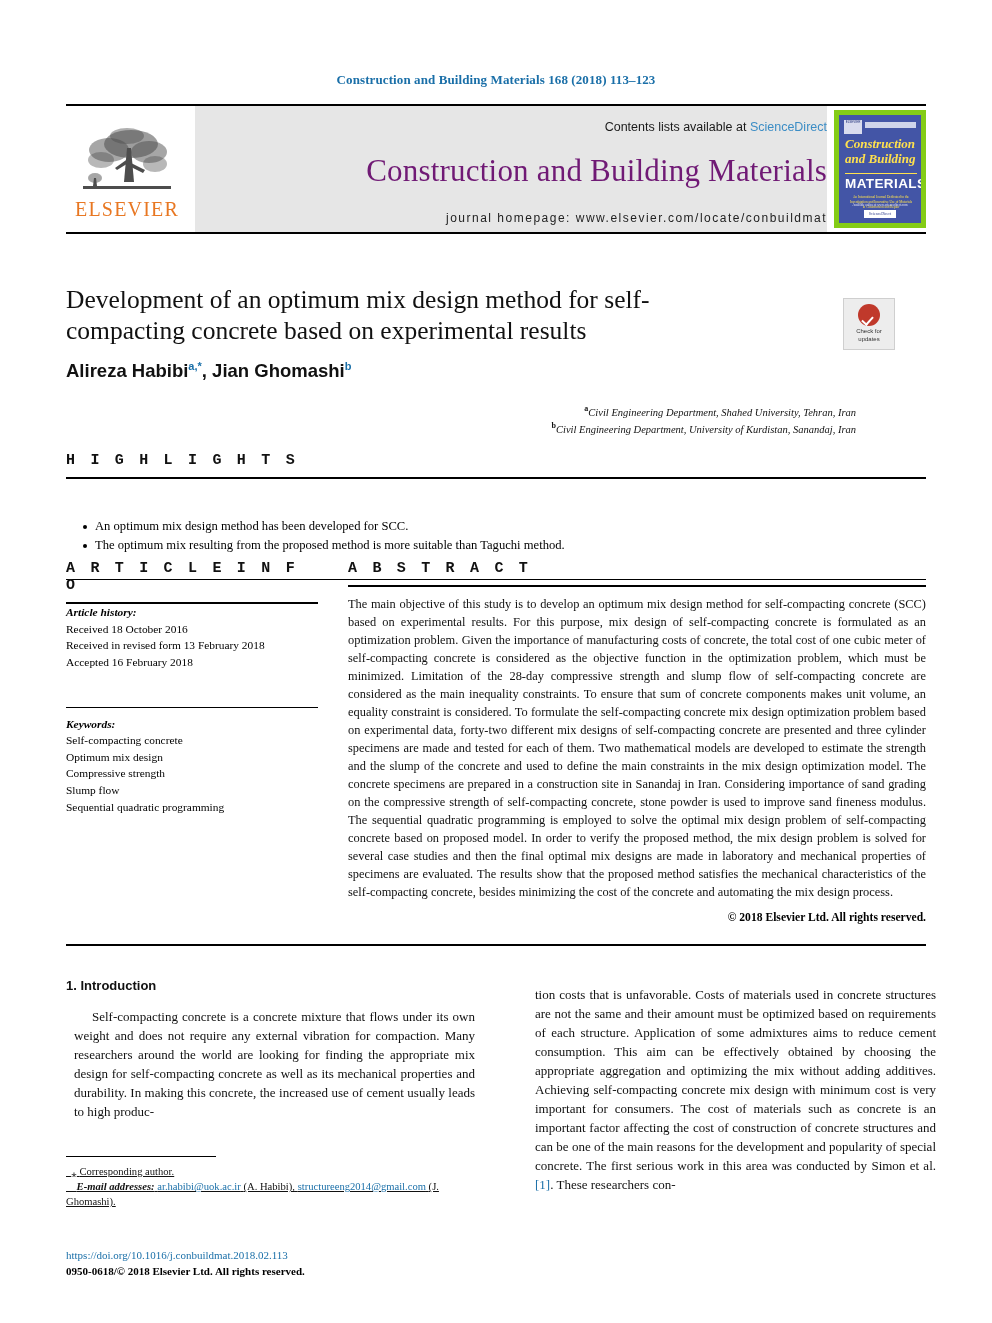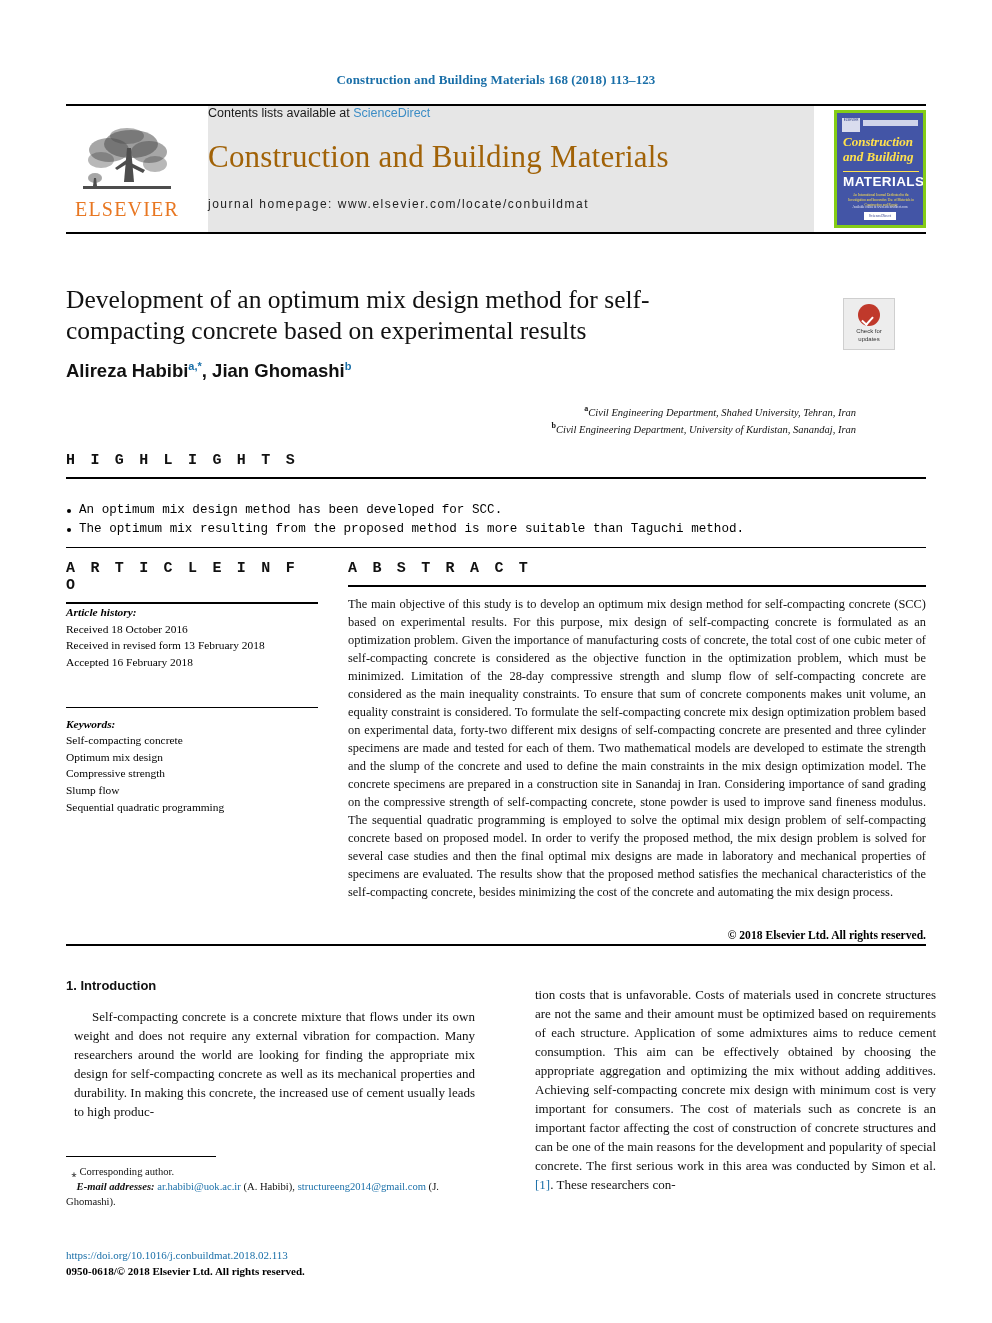--- a/index.html
+++ b/index.html
@@ -67,54 +67,55 @@
     letter-spacing: 1.2px;
     color: #e87722;
     margin-top: 1px;
     line-height: 1;
   }
   .journal-band {
     flex: 1 1 auto;
     background: #e6e6e6;
     display: flex;
     flex-direction: column;
-    align-items: flex-start;
+    align-items: flex-end;
     justify-content: flex-start;
+    padding-top: 14px;
     box-sizing: border-box;
-    margin: 0 20px;
+    margin: 0 7px;
   }
   .contents-line {
     font-family: "Liberation Sans", sans-serif;
     font-size: 12.5px;
     color: #1a1a1a;
   }
   .contents-line .sd {
     color: #3c8dc5;
   }
   .journal-title {
     font-family: "Liberation Serif", serif;
     font-size: 31px;
-    color: #a16207;
+    color: #701a75;
     margin-top: 19px;
     letter-spacing: 0.2px;
   }
   .homepage-line {
     font-family: "Liberation Sans", sans-serif;
     font-size: 12px;
     color: #222;
     letter-spacing: 1.5px;
     margin-top: 22px;
   }
   .cover-thumb {
     width: 92px;
     flex: 0 0 92px;
     align-self: center;
     height: 118px;
     background: #4355a6;
-    border: 3px solid #84cc16;
+    border: 5px solid #84cc16;
     box-sizing: border-box;
     position: relative;
     overflow: hidden;
   }
   .cover-top-bar {
     position: absolute;
     top: 7px; left: 26px; right: 5px; height: 6px;
     background: #cfd4ea;
   }
   .cover-logo-box {
@@ -233,22 +234,22 @@
   .sec-head {
     font-family: Liberation Mono, monospace;
     font-weight: bold;
     font-size: 15px;
     letter-spacing: 3.2px;
     color: #111;
   }
   .rule-strong { border-top: 2px solid #000; margin-top: 8px; }
   .rule-thin { border-top: 1px solid #000; }
   .hl-list {
-    margin: 0; padding: 22px 0 8px 0; list-style: none;
-    font-family: Liberation Mono, monospace;
+    margin: 16px; padding: 22px 0 8px 0; list-style: none;
+    font-family: Liberation Serif, serif;
     font-size: 12.6px; line-height: 1.52;
   }
   .hl-list li { position: relative; padding-left: 13px; }
   .hl-list li:before {
     content: "";
     position: absolute; left: 1px; top: 8px;
     width: 4px; height: 4px; border-radius: 50%;
     background: #000;
   }
 
@@ -285,21 +286,21 @@
     line-height: 1.45;
     text-align: justify;
     padding-top: 9px;
     color: #111;
   }
   .abs-copy {
     text-align: right;
     font-family: "Liberation Serif", serif;
     font-weight: bold;
     font-size: 11.6px;
-    margin-top: 27px;
+    margin-top: 9px;
   }
 
   .bottom-rule {
     position: absolute;
     top: 944px;
     left: 66px;
     width: 860px;
     border-top: 2px solid #000;
   }
 
@@ -338,20 +339,21 @@
     top: 1156px;
     left: 66px;
     width: 417px;
   }
   .fn-rule { border-top: 1px solid #000; width: 150px; margin-bottom: 7px; }
   .fn-line {
     font-family: "Liberation Serif", serif;
     font-size: 10.6px;
     line-height: 1.42;
     color: #111;
+    text-decoration: underline;
   }
   .fn-star { font-size: 10px; }
   .fn-em { font-style: italic; font-weight: bold; }
   .link { color: #1a6fa8; }
 
   .imprint {
     position: absolute;
     top: 1248px;
     left: 66px;
     width: 500px;

